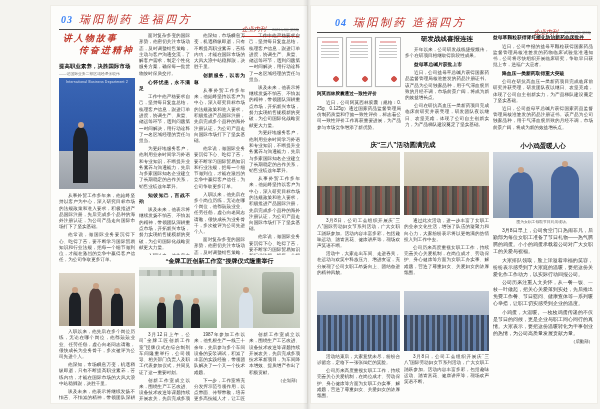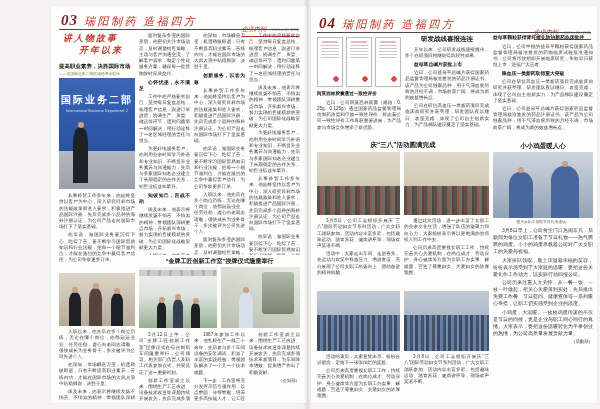--- a/index.html
+++ b/index.html
@@ -12,21 +12,21 @@
   .canvas{position:relative;width:600px;height:409px;}
   .page{position:absolute;background:#fdfdfb;border:1px solid #efede7;box-sizing:border-box;}
   #page03{left:50px;top:5px;width:258px;height:399px;}
   #page04{left:310px;top:5px;width:288px;height:399px;}
   .fold{position:absolute;left:303px;top:0;width:8px;height:409px;
     background:linear-gradient(90deg,rgba(0,0,0,0),rgba(0,0,0,.07) 45%,rgba(0,0,0,.1) 55%,rgba(0,0,0,0));}
 
   
   .mast{position:absolute;display:flex;align-items:baseline;gap:6px;white-space:nowrap;}
   .pgno{font-family:"Liberation Serif",serif;font-style:italic;font-weight:bold;
-    font-size:15px;color:#7f1d1d;letter-spacing:1px;}
+    font-size:10px;color:#3b82f6;letter-spacing:1px;}
   .script{font-family:"Liberation Serif",serif;font-style:italic;font-weight:normal;color:#bf2d25;}
   .mast-title{font-size:11px;letter-spacing:2.5px;}
   .mast-right{position:absolute;white-space:nowrap;border-bottom:.8px solid #bf2d25;padding-bottom:1px;}
   .brand{font-size:6px;margin-right:2px;}
   .brandmeta{font-size:3.5px;color:#999;}
   .rule{position:absolute;border-top:.9px solid #4a4a4a;height:0;}
 
   
   .col{position:absolute;overflow:hidden;}
   .bodytext{font-size:4.6px;line-height:6.3px;color:#3a3a3a;text-align:justify;word-break:break-all;}
@@ -93,27 +93,26 @@
       <span class="script mast-title">瑞阳制药  造福四方</span>
     </div>
     <div class="mast-right" style="right:8px;top:11px;">
       <span class="script brand">企业内刊</span>
       <span class="brandmeta">2021年3月 第3期</span>
     </div>
     <div class="rule" style="left:8px;right:8px;top:23px;"></div>
 
     <div class="slogan" style="left:12px;top:26px;">
       <div class="l1">讲人物故事</div>
-      <div class="l2">开年以来</div>
+      <div class="l2">传奋进精神</div>
     </div>
     <div class="hd-main" style="left:8px;top:57px;">提高职业素养，决胜国际市场</div>
     <div class="hd-sub" style="left:8px;top:65px;">——记国际业务二部区域经理张晓伟</div>
 
     <div class="photo ph-sign" style="left:8px;top:72px;width:76px;height:111px;">
-      <div class="sign-cn">国际业务二部</div>
       <div class="sign-en">International Business Department 2</div>
       <div class="psn" style="left:14px;width:15px;height:56px;bottom:6px;"></div>
     </div>
 
     <div class="col bodytext" style="left:8px;top:187px;width:76px;height:78px;">
       <p>从事外贸工作多年来，他始终坚持以客户为中心，深入研究目标市场的法规政策和准入要求，积极推进产品国际注册，先后完成多个品种的海外注册认证，为公司产品走向国际市场打下了坚实基础。</p>
       <p>他常说，做国际业务要沉得下心、吃得了苦，要不断学习国际贸易知识和行业法规，把每一个细节做到位，才能在激烈的竞争中赢得客户信任，为公司争取更多订单。</p>
     </div>
 
     <div class="photo ph-award" style="left:8px;top:267px;width:76px;height:53px;">
@@ -172,21 +171,21 @@
       <p>1987年参加工作以来，他扎根生产一线三十余年，先后参与多个车间设备的安装调试，积累了丰富的实践经验，带领团队解决了一个又一个技术难题。</p>
       <p>下一步，工作室将充分发挥示范引领作用，以点带面、传帮带教，培养更多高技能人才，让工匠精神在生产一线落地生根、开花结果。</p>
     </div>
     <div class="col bodytext" style="left:198px;top:326px;width:51px;height:69px;">
       <p>创新工作室成立以来，围绕生产工艺改进、设备技术改造等课题持续开展攻关，先后完成多项技术革新项目，为车间降本增效、提质增产作出了积极贡献。</p>
       <p class="credit">（企划部）</p>
     </div>
   </div>
 
   <div class="page" id="page04">
-    <div class="mast" style="left:8px;top:9px;">
+    <div class="mast" style="left:24px;top:9px;">
       <span class="pgno">04</span>
       <span class="script mast-title">瑞阳制药  造福四方</span>
     </div>
     <div class="mast-right" style="right:6px;top:14px;">
       <span class="script brand">企业内刊</span>
       <span class="brandmeta">2021年3月 第3期</span>
     </div>
     <div class="rule" style="left:6px;right:6px;top:26px;"></div>
 
     <div class="col" style="left:6px;top:31px;width:84px;height:102px;">

